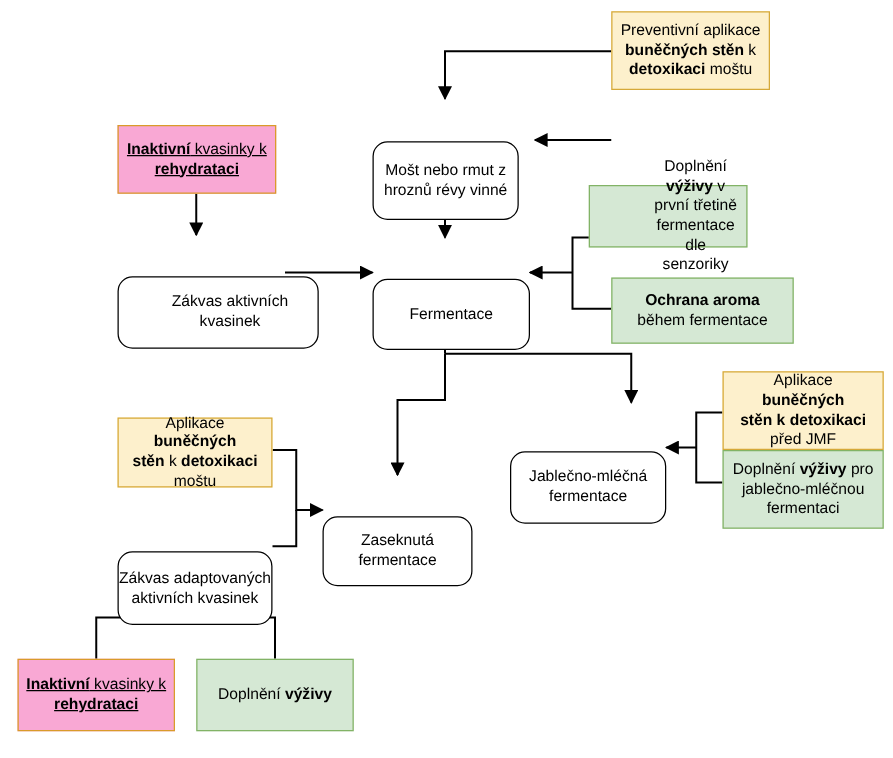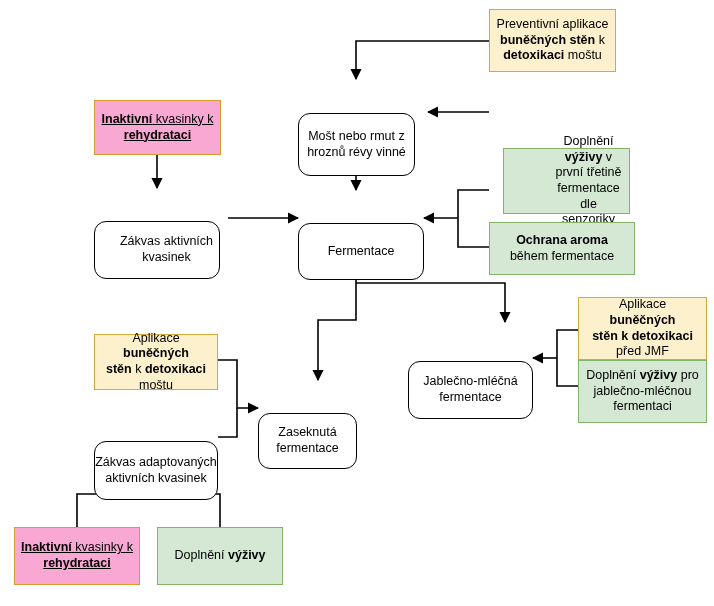--- a/index.html
+++ b/index.html
@@ -73,34 +73,34 @@
   </div>
 
   <div class="node proc" style="left:298px;top:81px;width:117px;height:63px;">
     <div>
       <span>Mošt nebo rmut z</span><br>
       <span>hroznů révy vinné</span>
     </div>
   </div>
 
 
-  <div class="node proc" style="left:94px;top:189px;width:126px;height:58px;padding-left:19px;">
+  <div class="node proc" style="left:94px;top:189px;width:161px;height:58px;padding-left:19px;">
     <div>
       <span>Zákvas aktivních</span><br>
       <span>kvasinek</span>
     </div>
   </div>
 
   <div class="node proc" style="left:298px;top:191px;width:126px;height:57px;">
     <div>
       <span>Fermentace</span>
     </div>
   </div>
 
-  <div class="node note green" style="left:503px;top:148px;width:127px;height:66px;padding-left:44px;">
+  <div class="node note green" style="left:471px;top:148px;width:127px;height:50px;padding-left:44px;">
     <div class="t">
       <span>Doplnění </span><b>výživy</b><span> v</span><br>
       <span>první třetině</span><br>
       <span>fermentace dle</span><br>
       <span>senzoriky</span>
     </div>
   </div>
 
   <div class="node note green" style="left:489px;top:222px;width:146px;height:53px;">
     <div class="t">
@@ -133,21 +133,21 @@
   </div>
 
   <div class="node note yellow" style="left:94px;top:334px;width:124px;height:56px;">
     <div class="t">
       <span>Aplikace </span><b>buněčných</b><br>
       <b>stěn</b><span> k </span><b>detoxikaci</b><br>
       <span>moštu</span>
     </div>
   </div>
 
-  <div class="node proc" style="left:258px;top:381px;width:99px;height:56px;">
+  <div class="node proc" style="left:258px;top:381px;width:120px;height:56px;">
     <div>
       <span>Zaseknutá</span><br>
       <span>fermentace</span>
     </div>
   </div>
 
   <div class="node proc" style="left:94px;top:409px;width:124px;height:59px;">
     <div>
       <span>Zákvas adaptovaných</span><br>
       <span>aktivních kvasinek</span>

